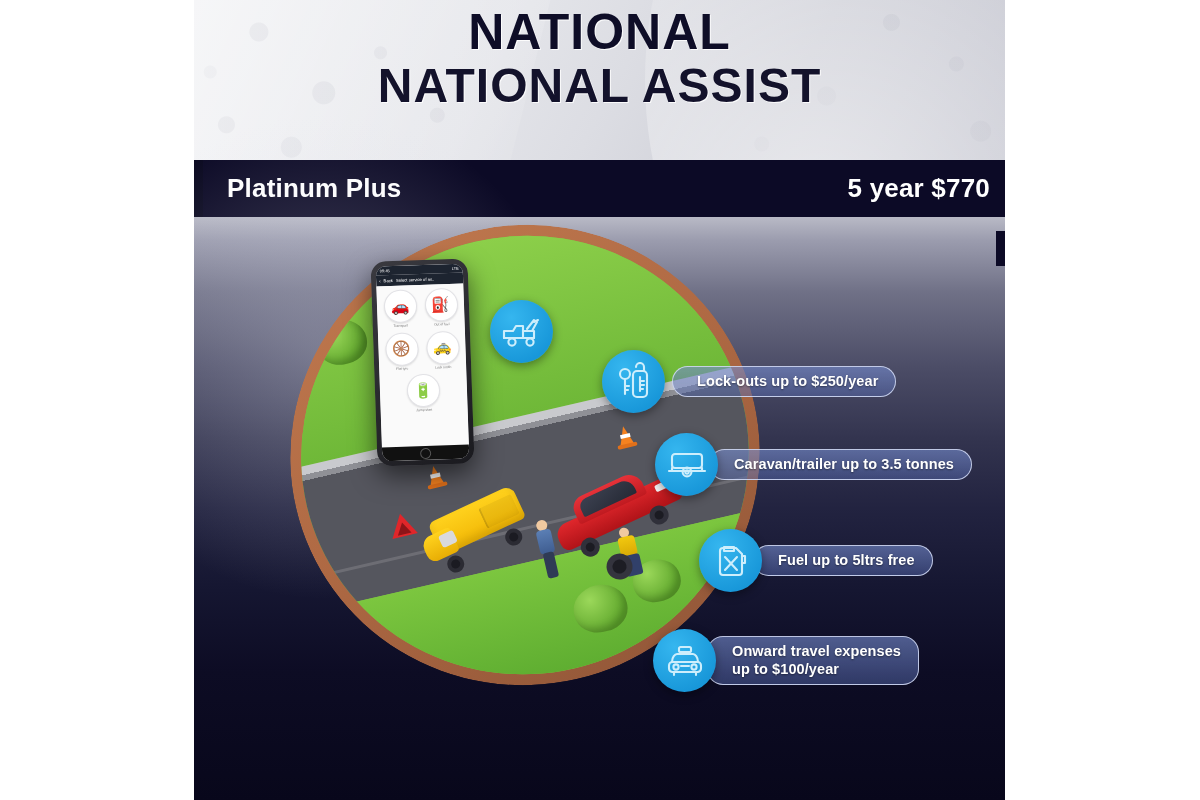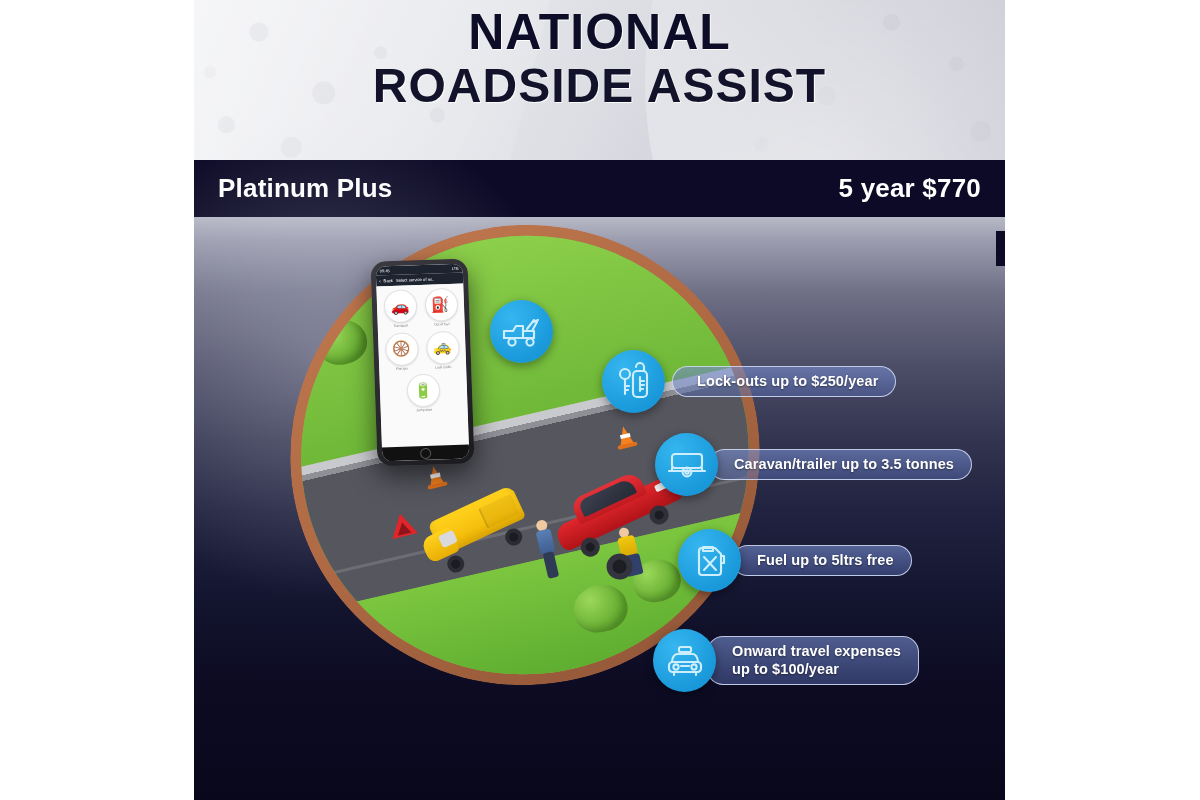--- a/index.html
+++ b/index.html
@@ -35,21 +35,21 @@
   .header .sheen2{position:absolute;right:-200px;top:-260px;width:560px;height:680px;
     border-radius:50%;
     background:radial-gradient(circle at 30% 70%, rgba(255,255,255,.55), rgba(255,255,255,0) 62%);}
   .title-wrap{position:absolute;left:0;top:6px;width:811px;text-align:center;}
   .title-l1{font-size:50px;font-weight:bold;letter-spacing:1px;color:#0e0d27;line-height:1.06;
     text-shadow:1px 1px 0 rgba(255,255,255,.85);}
   .title-l2{font-size:48px;font-weight:bold;letter-spacing:1px;color:#13122b;line-height:1.12;
     text-shadow:1px 1px 0 rgba(255,255,255,.85);}
 
   
-  .planbar{position:absolute;left:0;top:160px;width:811px;height:57px;background:#0c0a26;
+  .planbar{position:absolute;left:9px;top:160px;width:811px;height:57px;background:#0c0a26;
     display:flex;align-items:center;justify-content:space-between;
     padding:0 24px;box-sizing:border-box;}
   .plan-name{color:#ffffff;font-size:26px;font-weight:bold;letter-spacing:.2px;}
   .plan-price{color:#ffffff;font-size:26px;font-weight:bold;letter-spacing:.2px;}
 
   
   .body-bg{position:absolute;left:0;top:217px;width:811px;height:583px;
     background:linear-gradient(180deg,#b9bac6 0%,#9b9cae 4%,#6f7086 13%,#4b4c66 26%,
       #33344f 38%,#222340 50%,#151631 64%,#0d0c24 78%,#08071b 100%);}
   .body-bg .glow{position:absolute;left:-130px;top:-120px;width:520px;height:520px;border-radius:50%;
@@ -152,40 +152,40 @@
     box-shadow:0 3px 10px rgba(0,0,0,.38);}
   .feat .pill{margin-left:-9px;padding:6px 17px 6px 24px;border-radius:16px;
     background:linear-gradient(180deg,rgba(118,140,205,.62),rgba(86,106,175,.48));
     border:1.6px solid rgba(214,222,248,.85);
     color:#ffffff;font-size:14.5px;font-weight:bold;line-height:1.18;letter-spacing:.1px;
     text-shadow:0 1px 2px rgba(0,0,0,.45);white-space:pre-line;}
 
   .f1{left:296px;top:300px;}
   .f2{left:408px;top:350px;gap:16px;}
   .f3{left:461px;top:433px;text-align:center;}
-  .f4{left:484px;top:529px;}
+  .f4{left:505px;top:529px;}
   .f5{left:459px;top:629px;}
 
   
   .tnc{position:absolute;left:0;top:761px;width:811px;text-align:center;
     color:#ffffff;font-size:11px;font-weight:bold;letter-spacing:.6px;}
 </style>
 </head>
 <body>
 
 <div id="poster">
   <div id="art">
 
     <div class="header">
       <div class="bokeh"></div>
       <div class="sheen"></div>
       <div class="sheen2"></div>
       <div class="title-wrap">
         <div class="title-l1">NATIONAL</div>
-        <div class="title-l2">ROADSIDE ASSIST</div>
+        <div class="title-l2">NATIONAL ASSIST</div>
       </div>
     </div>
 
     <div class="planbar">
       <div class="plan-name">Platinum Plus</div>
       <div class="plan-price">5 year $770</div>
     </div>
 
     <div class="body-bg">
       <div class="glow"></div>

